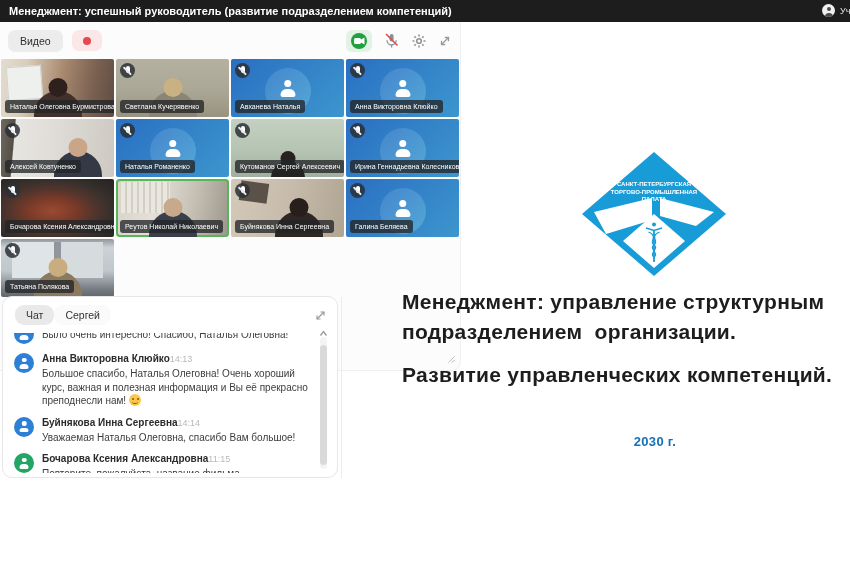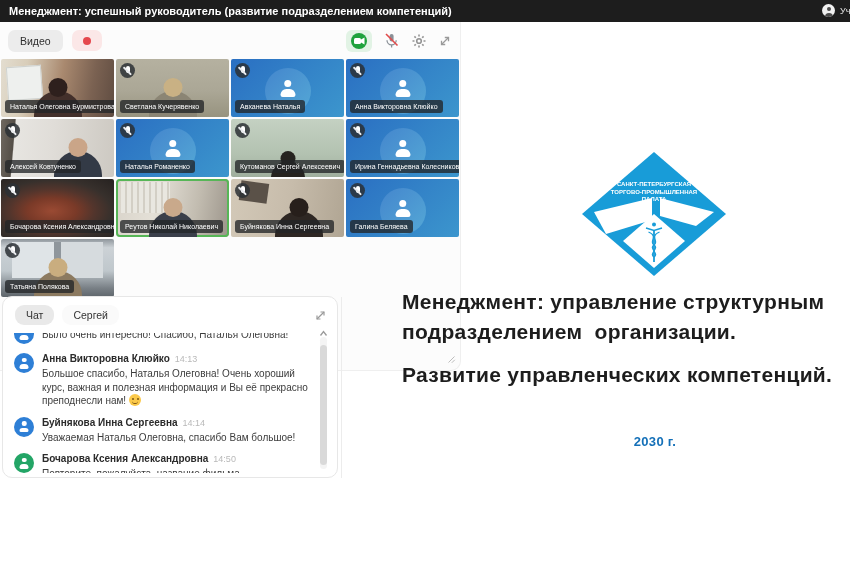--- a/index.html
+++ b/index.html
@@ -81,33 +81,33 @@
   .p7 .sil::before { background:#271f1b; }
   .p8 { background:linear-gradient(180deg,#8f969c 0%,#ccd2d6 15%,#bfc7cc 55%,#787f85 85%,#5f666c 100%); }
   .p8::before { content:''; position:absolute; left:10%; top:6%; width:80%; height:62%;
                 background:linear-gradient(90deg,#dfe4e7 0 46%,#8f969c 46% 54%,#d6dbde 54% 100%); }
   .p8 .sil { background:#8c7a60; }
   .p8 .sil::before { background:#c9ad7f; }
 
   
   .chat { position:absolute; left:2px; top:296px; width:336px; height:182px; background:#fff;
           border:1px solid #e7e7e7; border-radius:10px; box-sizing:border-box; }
-  .chat-header { display:flex; align-items:center; gap:8px; padding:8px 10px 5px 12px; }
+  .chat-header { display:flex; align-items:center; padding:8px 10px 5px 12px; }
   .tab { font-size:10.5px; color:#333; padding:4px 11px; border-radius:9px; background:#fafafa; }
   .tab.active-tab { background:#e9e9e9; }
   .chat-expand { margin-left:auto; display:flex; }
   .messages { position:absolute; left:0; right:24px; top:36px; bottom:4px; overflow:hidden; padding-left:11px; }
   .msg { display:flex; gap:8px; margin-bottom:9px; }
   .msg.partial { margin-top:-9px; }
   .msg.partial .mtext { padding-top:4px; }
   .cav { width:20px; height:20px; border-radius:50%; flex:none; display:flex; align-items:center; justify-content:center; }
   .mbody { min-width:0; }
   .mhead { font-size:10px; margin-bottom:3px; white-space:nowrap; }
   .mauthor { font-weight:bold; color:#2b2b2b; }
-  .mtime { color:#b9b9b9; font-size:9px; margin-left:5px; }
+  .mtime { color:#b9b9b9; font-size:9px; margin-left:0; }
   .mtext { font-size:10px; color:#3c3c3c; line-height:1.35; max-width:272px; }
   .smiley { display:inline-block; width:12px; height:12px; border-radius:50%; background:#fbc94a; position:relative; vertical-align:-2px; margin-left:3px; }
   .smiley::before { content:''; position:absolute; top:3.5px; left:2.5px; width:2px; height:2px; border-radius:50%; background:#7a5413; box-shadow:5px 0 0 #7a5413; }
   .smiley::after { content:''; position:absolute; left:3px; top:5.5px; width:6px; height:3.5px; border-bottom:1.5px solid #7a5413; border-radius:0 0 6px 6px; }
   .sb-up { position:absolute; right:9px; top:26px; }
   .sb-track { position:absolute; right:10px; top:40px; bottom:8px; width:7px; background:#f4f4f4; border-radius:4px; }
   .sb-thumb { position:absolute; top:8px; bottom:4px; left:0; right:0; background:#d9d9d9; border-radius:4px; }
 
   
   .slide-divider { position:absolute; left:341px; top:297px; width:1px; height:181px; background:#ececec; }
@@ -291,21 +291,21 @@
           <div class="mbody">
             <div class="mhead"><span class="mauthor">Буйнякова Инна Сергеевна</span><span class="mtime">14:14</span></div>
             <div class="mtext">Уважаемая Наталья Олеговна, спасибо Вам большое!</div>
           </div>
         </div>
         <div class="msg">
           <div class="cav" style="background: rgb(35, 165, 102);">
             <div class="avperson small"></div>
           </div>
           <div class="mbody">
-            <div class="mhead"><span class="mauthor">Бочарова Ксения Александровна</span><span class="mtime">14:50</span></div>
+            <div class="mhead"><span class="mauthor">Бочарова Ксения Александровна</span><span class="mtime">11:15</span></div>
             <div class="mtext">Повторите, пожалуйста, название фильма</div>
           </div>
         </div>
       </div>
     <span class="sb-up">
       <svg width="9" height="7">
           <path d="M1.5 5.5 L4.5 1.5 L7.5 5.5" stroke="#9a9a9a" stroke-width="1.3" fill="none"></path>
         </svg>
     </span>
     <div class="sb-track">

